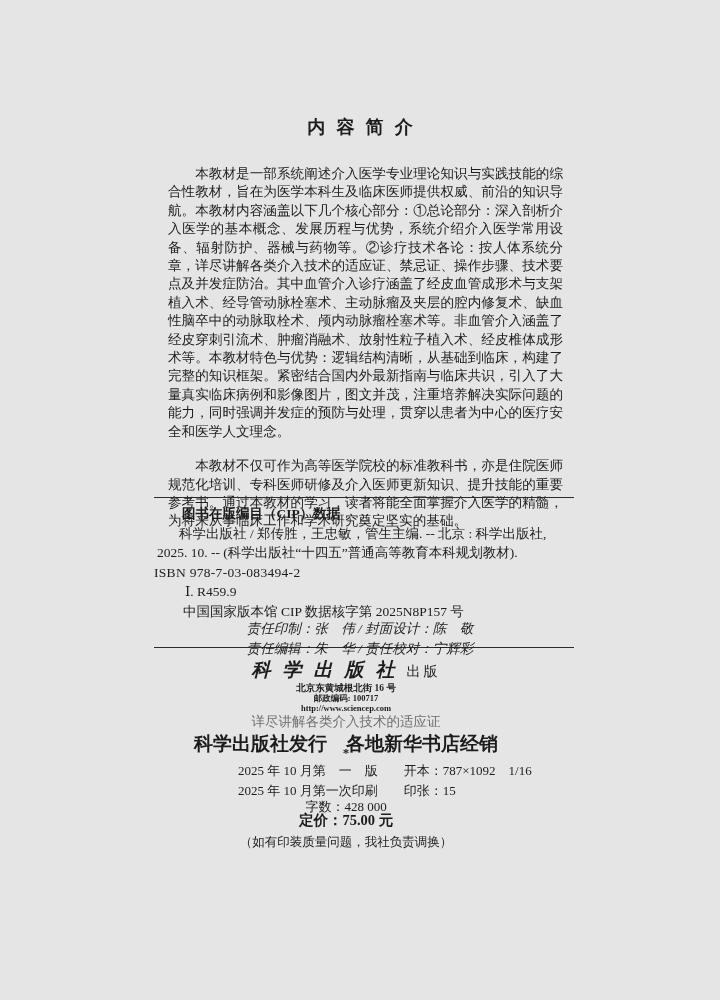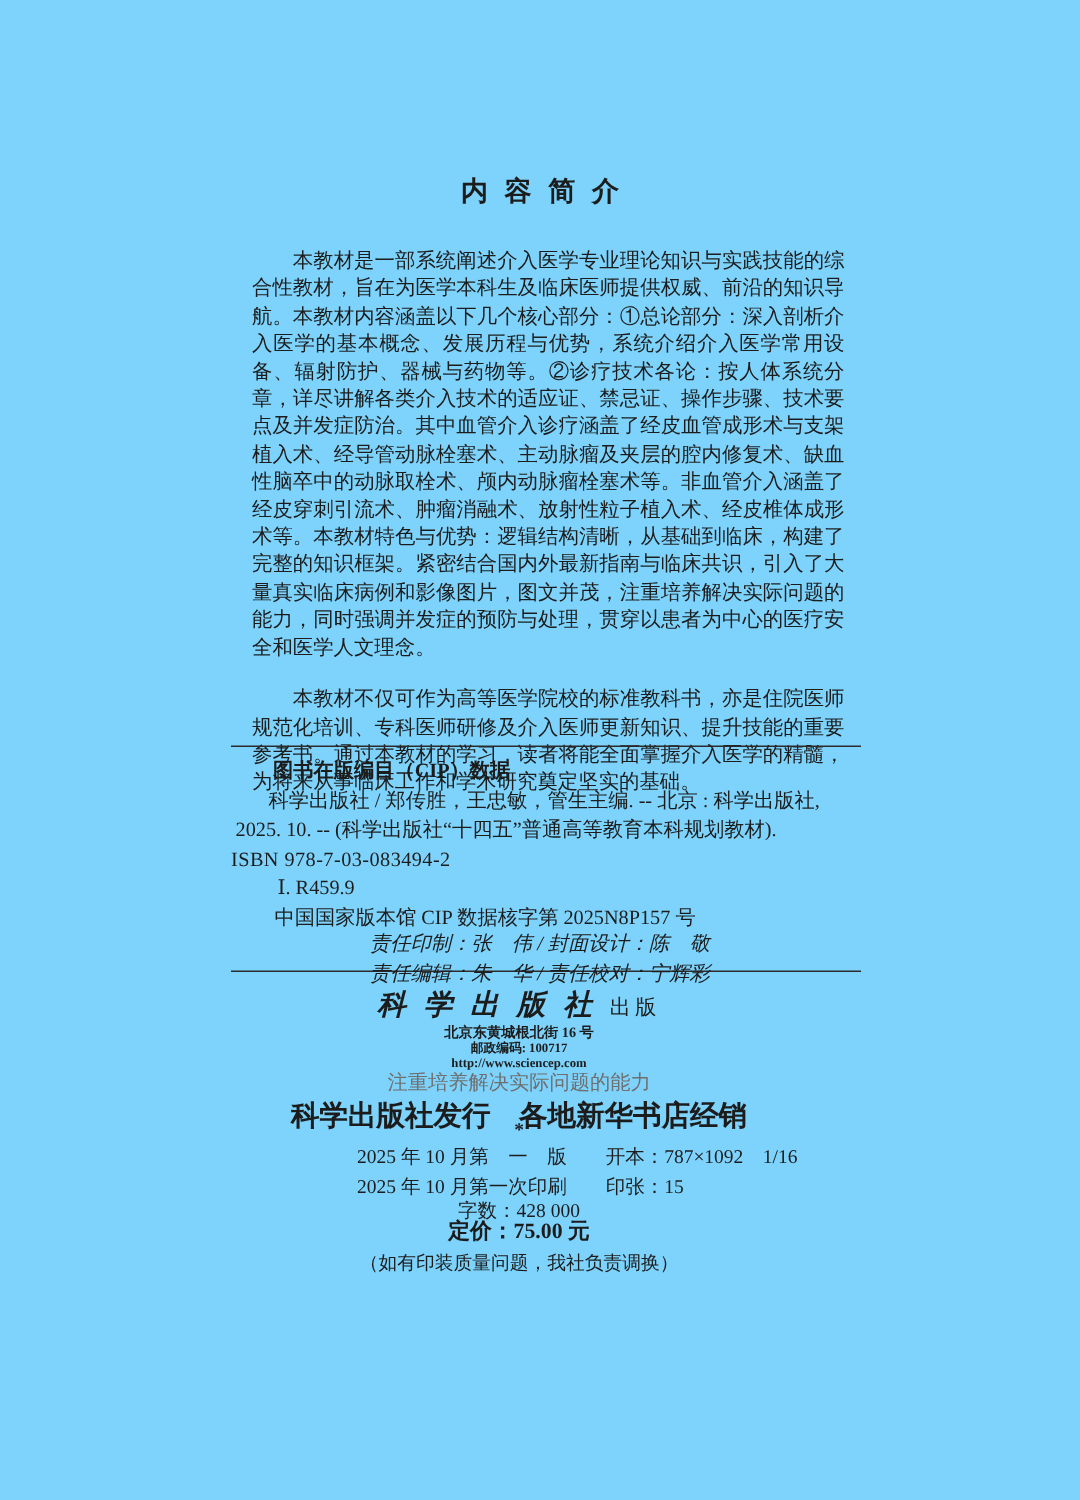--- a/index.html
+++ b/index.html
@@ -1,18 +1,18 @@
 <!DOCTYPE html>
 <html><head>
 <meta charset="utf-8">
 <style>
   html, body { margin:0; padding:0; background:#ffffff; }
   .page {
     position:relative; width:720px; height:1000px; margin:0 auto;
-    background:#7dd3fc; color:#1c1c1c;
+    background:#e5e5e5; color:#1c1c1c;
     font-family:"Liberation Serif","DejaVu Serif",serif;
     overflow:hidden;
   }
   .intro-title {
     position:absolute; top:115px; left:147px; width:426px; margin:0;
     text-align:center; font-size:18px; font-weight:700;
     letter-spacing:0.62em; text-indent:0.62em;
   }
   .intro-body {
     position:absolute; top:149px; left:152px; width:427px;
@@ -86,21 +86,21 @@
     <div>责任编辑：朱　华 / 责任校对：宁辉彩</div>
   </div>
 
   <div class="cline pub-name">
     <span class="logo">科学出版社</span>
     <span class="suffix">出版</span>
   </div>
   <div class="cline pub-address">北京东黄城根北街 16 号</div>
   <div class="cline pub-postcode">邮政编码: 100717</div>
   <div class="cline pub-web">http://www.sciencep.com</div>
-  <div class="cline pub-printer">注重培养解决实际问题的能力</div>
+  <div class="cline pub-printer">详尽讲解各类介入技术的适应证</div>
   <div class="cline pub-dist">科学出版社发行　各地新华书店经销</div>
   <div class="cline pub-star">*</div>
 
   <div class="print-lines">
     <div>2025 年 10 月第　一　版　　开本：787×1092　1/16</div>
     <div>2025 年 10 月第一次印刷　　印张：15</div>
   </div>
   <div class="cline word-count">字数：428 000</div>
   <div class="cline price">定价：75.00 元</div>
   <div class="cline notice">（如有印装质量问题，我社负责调换）</div>

